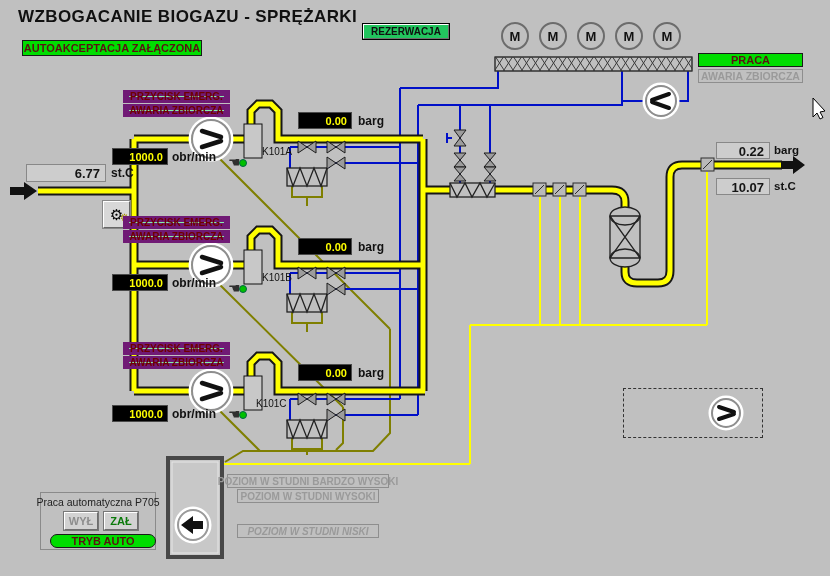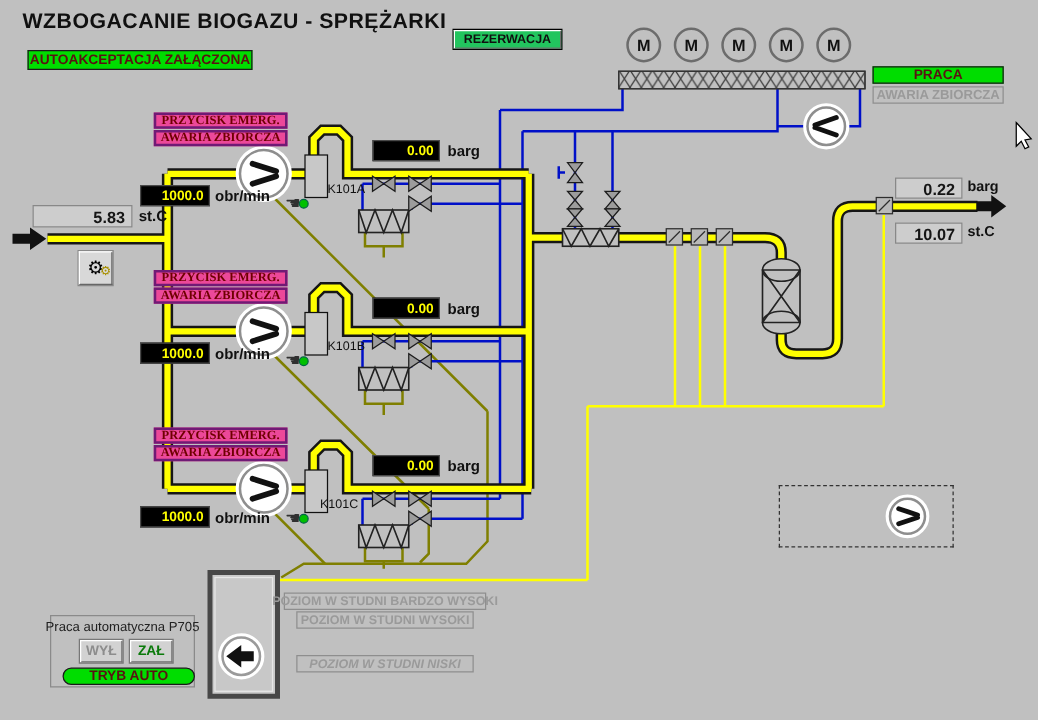--- a/index.html
+++ b/index.html
@@ -1,27 +1,27 @@
 <!DOCTYPE html>
 <html><head>
 <meta charset="utf-8">
 <style>
   html,body{margin:0;padding:0;}
   body{width:830px;height:576px;overflow:hidden;background:#c0c0c0;
        font-family:"Liberation Sans",sans-serif;}
-  #stage{position:relative;width:685px;height:576px;background:#c0c0c0;}
+  #stage{position:relative;width:685px;height:576px;background:#c0c0c0;padding-left:40px;}
   #pipes{position:absolute;left:0;top:0;z-index:1;}
   .t{position:absolute;z-index:2;font-family:"Liberation Sans",sans-serif;box-sizing:border-box;}
   .ctr{display:flex;align-items:center;justify-content:center;white-space:nowrap;}
   .title{font-size:17px;font-weight:bold;color:#101010;letter-spacing:.4px;}
   .green-banner{background:#00dd00;border:1px solid #1a1a1a;color:#5a1212;font-weight:bold;font-size:11px;}
   .yellow-banner{background:#ffffa0;border:1px solid #8a8a8a;color:#101010;font-weight:bold;font-size:11px;}
   .btn3d{background:#22c55e;border:1px solid;border-color:#ffffff #6e6e6e #6e6e6e #ffffff;
          box-shadow:0 0 0 1px #000;color:#101010;font-weight:bold;font-size:10px;}
-  .red-banner{background:#ec4899;border:2px solid #701a75;color:#6f0000;font-weight:bold;font-size:10px;font-family:Liberation Serif, serif;}
+  .red-banner{background:#86efac;border:6px solid #701a75;color:#6f0000;font-weight:bold;font-size:10px;}
   .gray-flat{border:1px solid #8e8e8e;color:#9a9a9a;font-weight:bold;font-size:10.5px;}
   .disp{background:#000;border:1px solid #4a4a4a;color:#ffff00;font-weight:bold;font-size:11px;
         text-align:right;padding:0 4px 0 0;line-height:16px;}
   .valbox{background:#cdcdcd;border:1px solid #888;color:#151515;font-weight:bold;font-size:13px;
           text-align:right;padding:0 5px 0 0;line-height:17px;}
   .unit{color:#111;font-weight:bold;font-size:12px;white-space:nowrap;}
   .klabel{color:#111;font-size:10px;white-space:nowrap;}
   .motor{width:28px;height:28px;border-radius:50%;border:2px solid #6c6c6c;background:#c0c0c0;
          color:#111;font-weight:bold;font-size:13px;}
   .dashedbox{border:1px dashed #333;}
@@ -209,21 +209,21 @@
 
   <div class="t motor ctr" style="left:501px;top:22px;">M</div>
   <div class="t motor ctr" style="left:539px;top:22px;">M</div>
   <div class="t motor ctr" style="left:577px;top:22px;">M</div>
   <div class="t motor ctr" style="left:615px;top:22px;">M</div>
   <div class="t motor ctr" style="left:653px;top:22px;">M</div>
 
   <div class="t green-banner ctr" style="left:698px;top:53px;width:105px;height:14px;">PRACA</div>
   <div class="t gray-flat ctr" style="left:698px;top:69px;width:105px;height:14px;">AWARIA ZBIORCZA</div>
 
-  <div class="t valbox" style="left:26px;top:164px;width:80px;height:18px;">5.83</div>
+  <div class="t valbox" style="left:26px;top:164px;width:80px;height:18px;">6.77</div>
   <div class="t unit" style="left:111px;top:166px;">st.C</div>
   <button class="t gearbtn ctr" style="left:63px;top:201px;width:27px;height:27px;">
       <span>⚙</span>
       <span class="gear2">⚙</span>
     </button>
 
   <div class="t red-banner ctr" style="left:123px;top:90px;width:107px;height:13px;">PRZYCISK EMERG.</div>
   <div class="t red-banner ctr" style="left:123px;top:104px;width:107px;height:13px;">AWARIA ZBIORCZA</div>
   <div class="t disp" style="left:298px;top:112px;width:54px;height:17px;">0.00</div>
   <div class="t unit" style="left:358px;top:114px;">barg</div>

